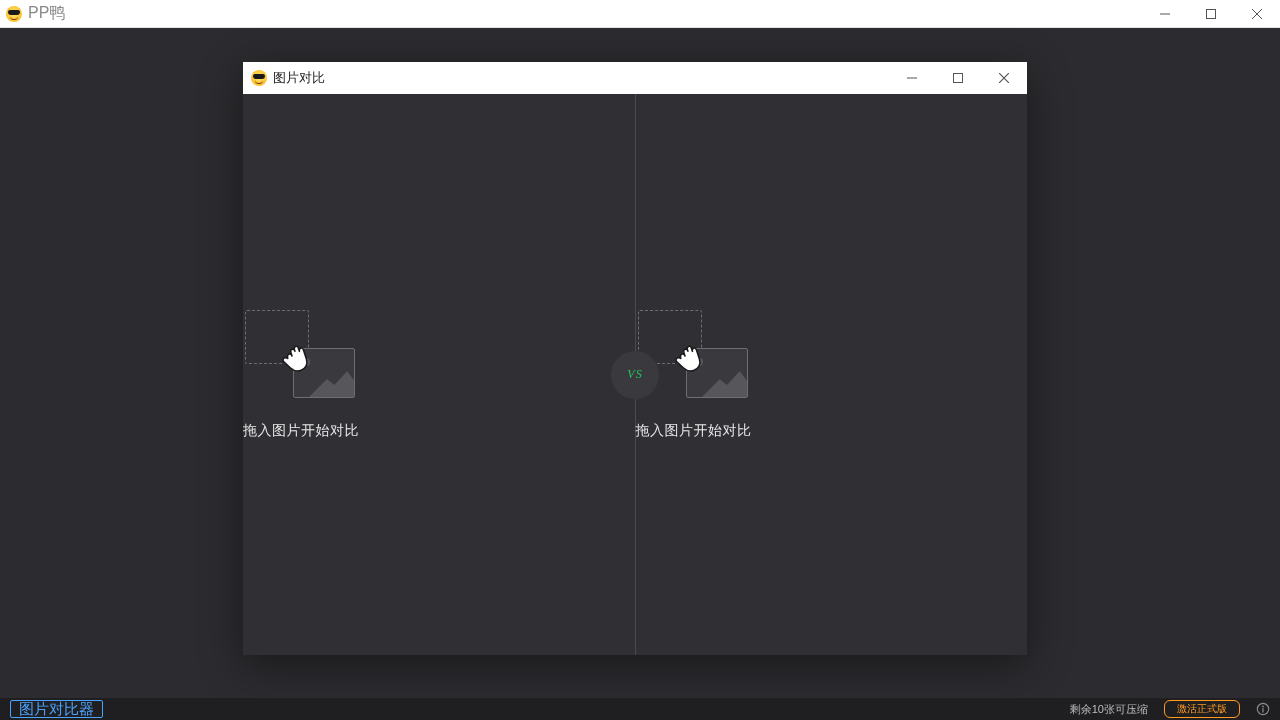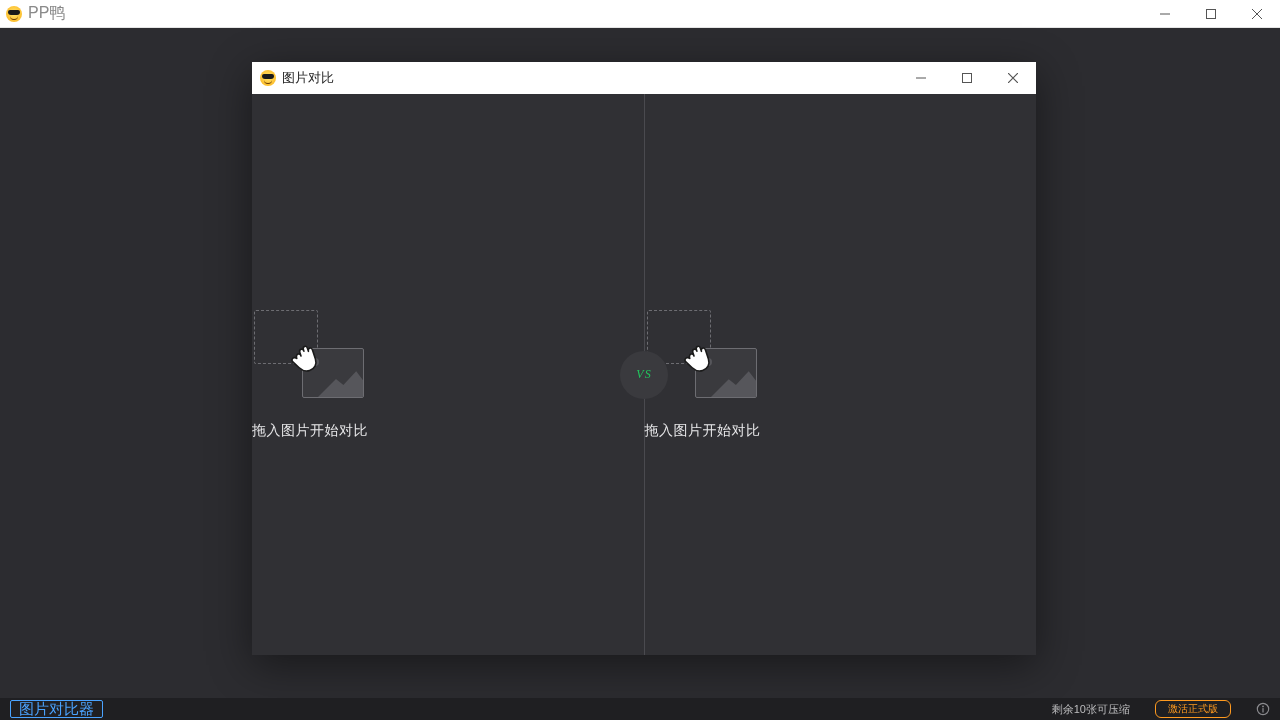--- a/index.html
+++ b/index.html
@@ -29,21 +29,21 @@
   .outer-title { font-size: 16px; color: #8a8a8a; margin-left: 6px; }
   .outer-controls { margin-left: auto; display: flex; height: 100%; }
   .win-btn {
     width: 46px; height: 100%; display: flex; align-items: center; justify-content: center;
     cursor: pointer; color: #555;
   }
   .win-btn svg { width: 10px; height: 10px; }
 
   
   .dialog {
-    position: absolute; left: 252px; top: 62px; width: 784px; height: 593px;
+    position: absolute; left: 243px; top: 62px; width: 784px; height: 593px;
     background: #303034; box-shadow: 0 10px 40px rgba(0,0,0,.45);
   }
   .dialog-titlebar {
     height: 32px; background: #ffffff; display: flex; align-items: center; padding-left: 8px;
   }
   .dialog-title { font-size: 13px; color: #222; margin-left: 6px; }
   .dialog-controls { margin-left: auto; display: flex; height: 100%; }
   .dialog-controls .win-btn { width: 46px; }
 
   .dialog-body {
@@ -89,21 +89,21 @@
   .footer {
     position: absolute; left: 0; right: 0; bottom: 0; height: 22px;
     background: #1f1f22; display: flex; align-items: center; padding: 0 10px;
     gap: 10px;
   }
   .comparator-btn {
     height: 18px; padding: 0 8px; font-size: 15px; color: #4aa3ff;
     border: 1px solid #4aa3ff; border-radius: 2px; background: transparent;
     cursor: pointer; line-height: 16px;
   }
-  .footer-right { margin-left: auto; display: flex; align-items: center; gap: 25px; justify-content: space-between; }
+  .footer-right { margin-left: auto; display: flex; align-items: center; gap: 16px; justify-content: space-between; }
   .remaining { color: #bdbdbf; font-size: 11px; }
   .activate-btn {
     height: 18px; padding: 0 12px; font-size: 10px; color: #ff9a1f;
     border: 1px solid #ff9a1f; border-radius: 6px; background: transparent;
     cursor: pointer; line-height: 16px;
   }
   .info-icon { width: 14px; height: 14px; color: #8a8a8e; cursor: pointer; display:flex; align-items:center; justify-content:center; }
   .info-icon svg { width: 14px; height: 14px; }
 </style>
 </head>

